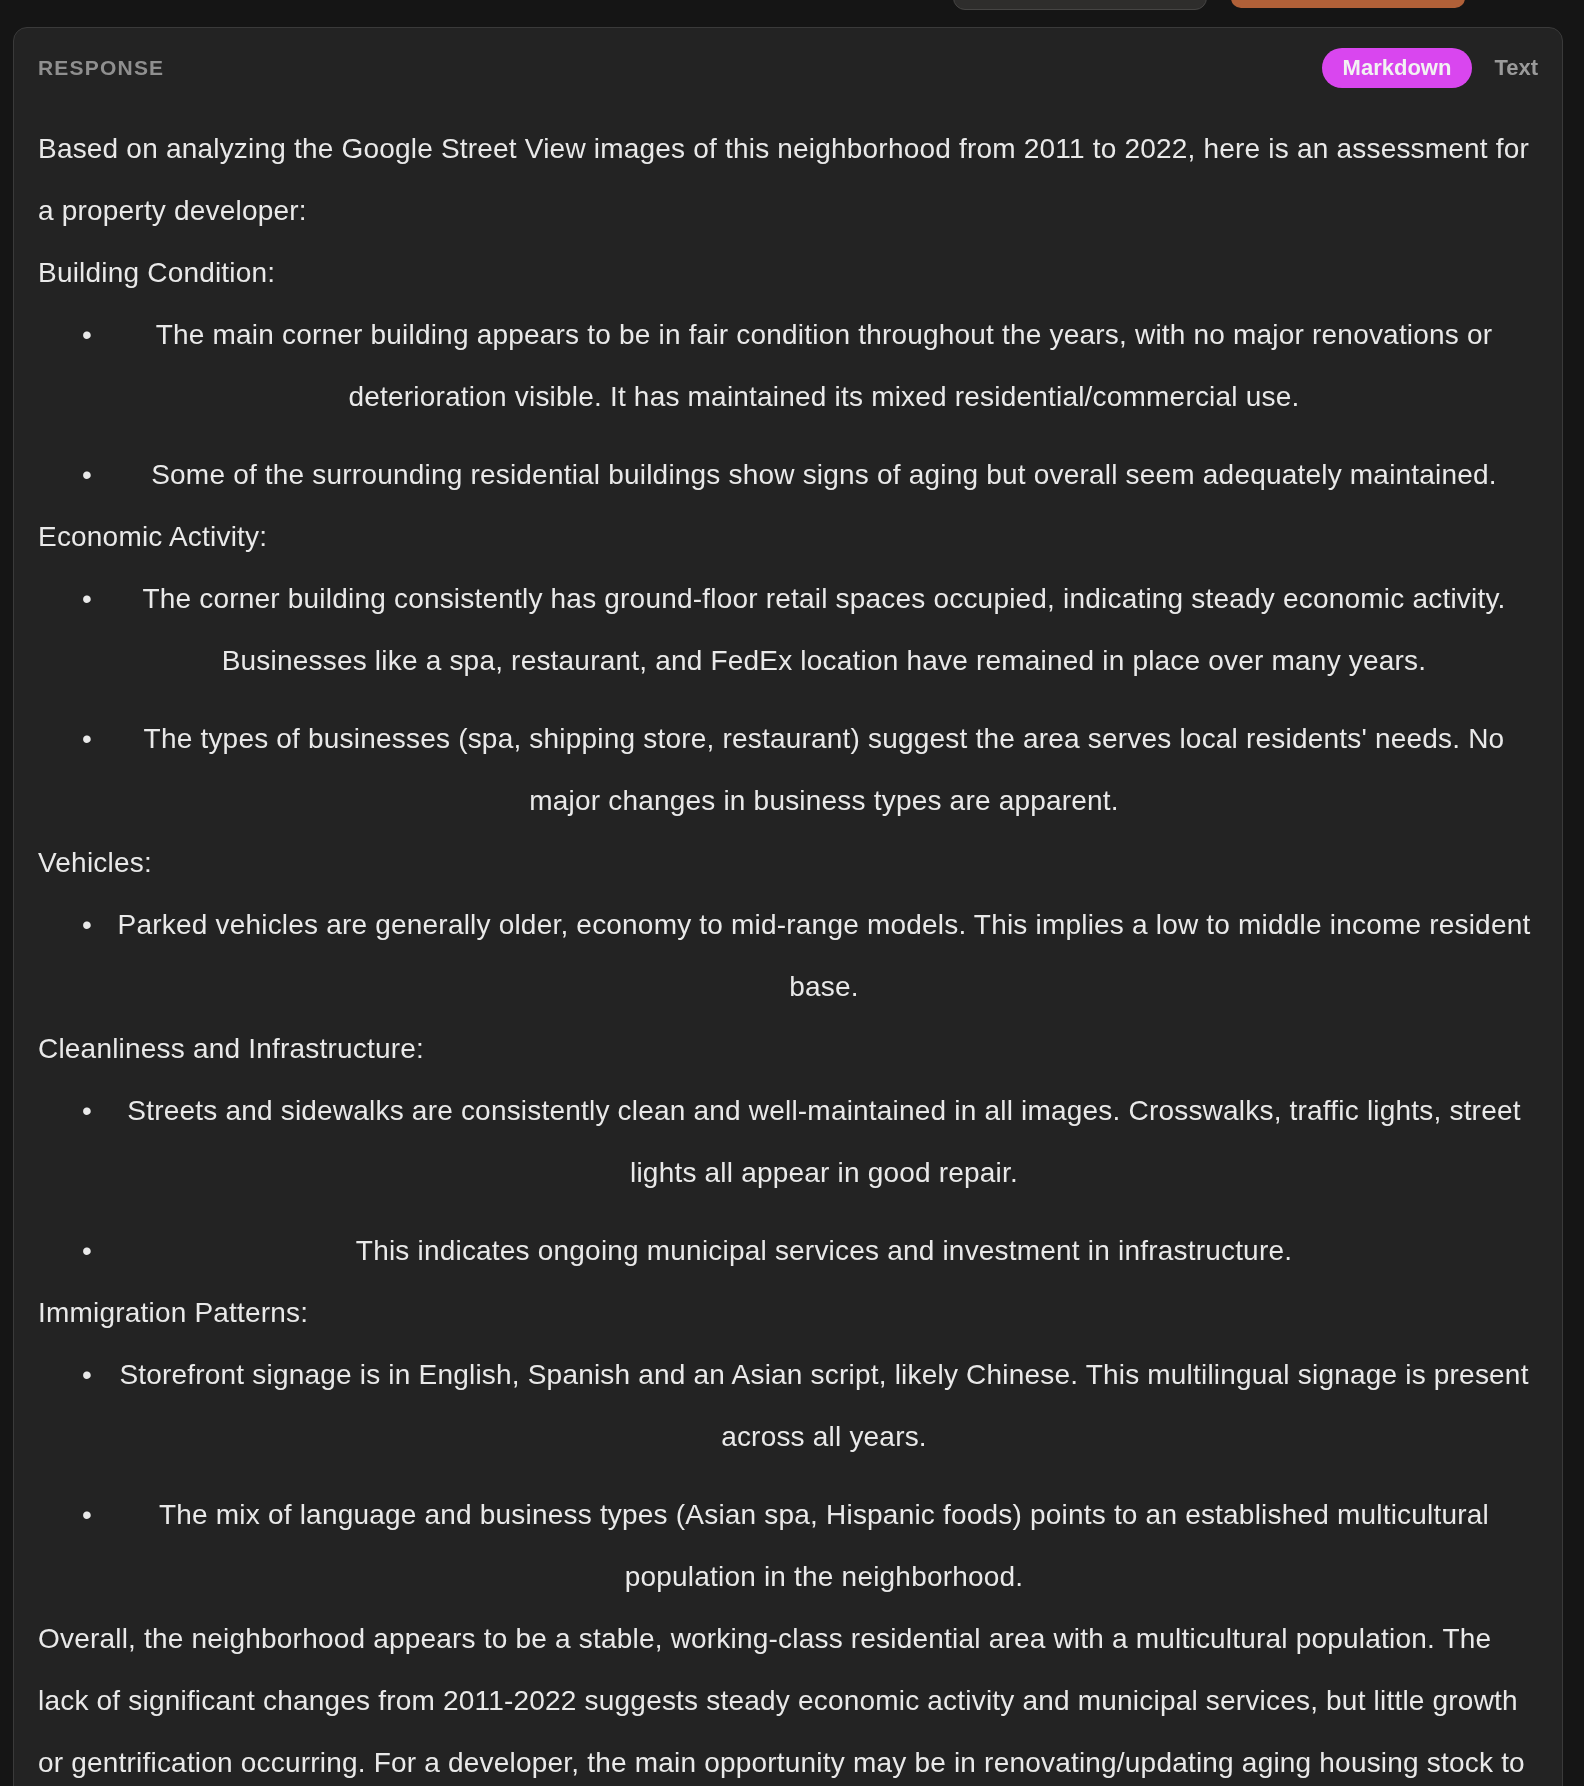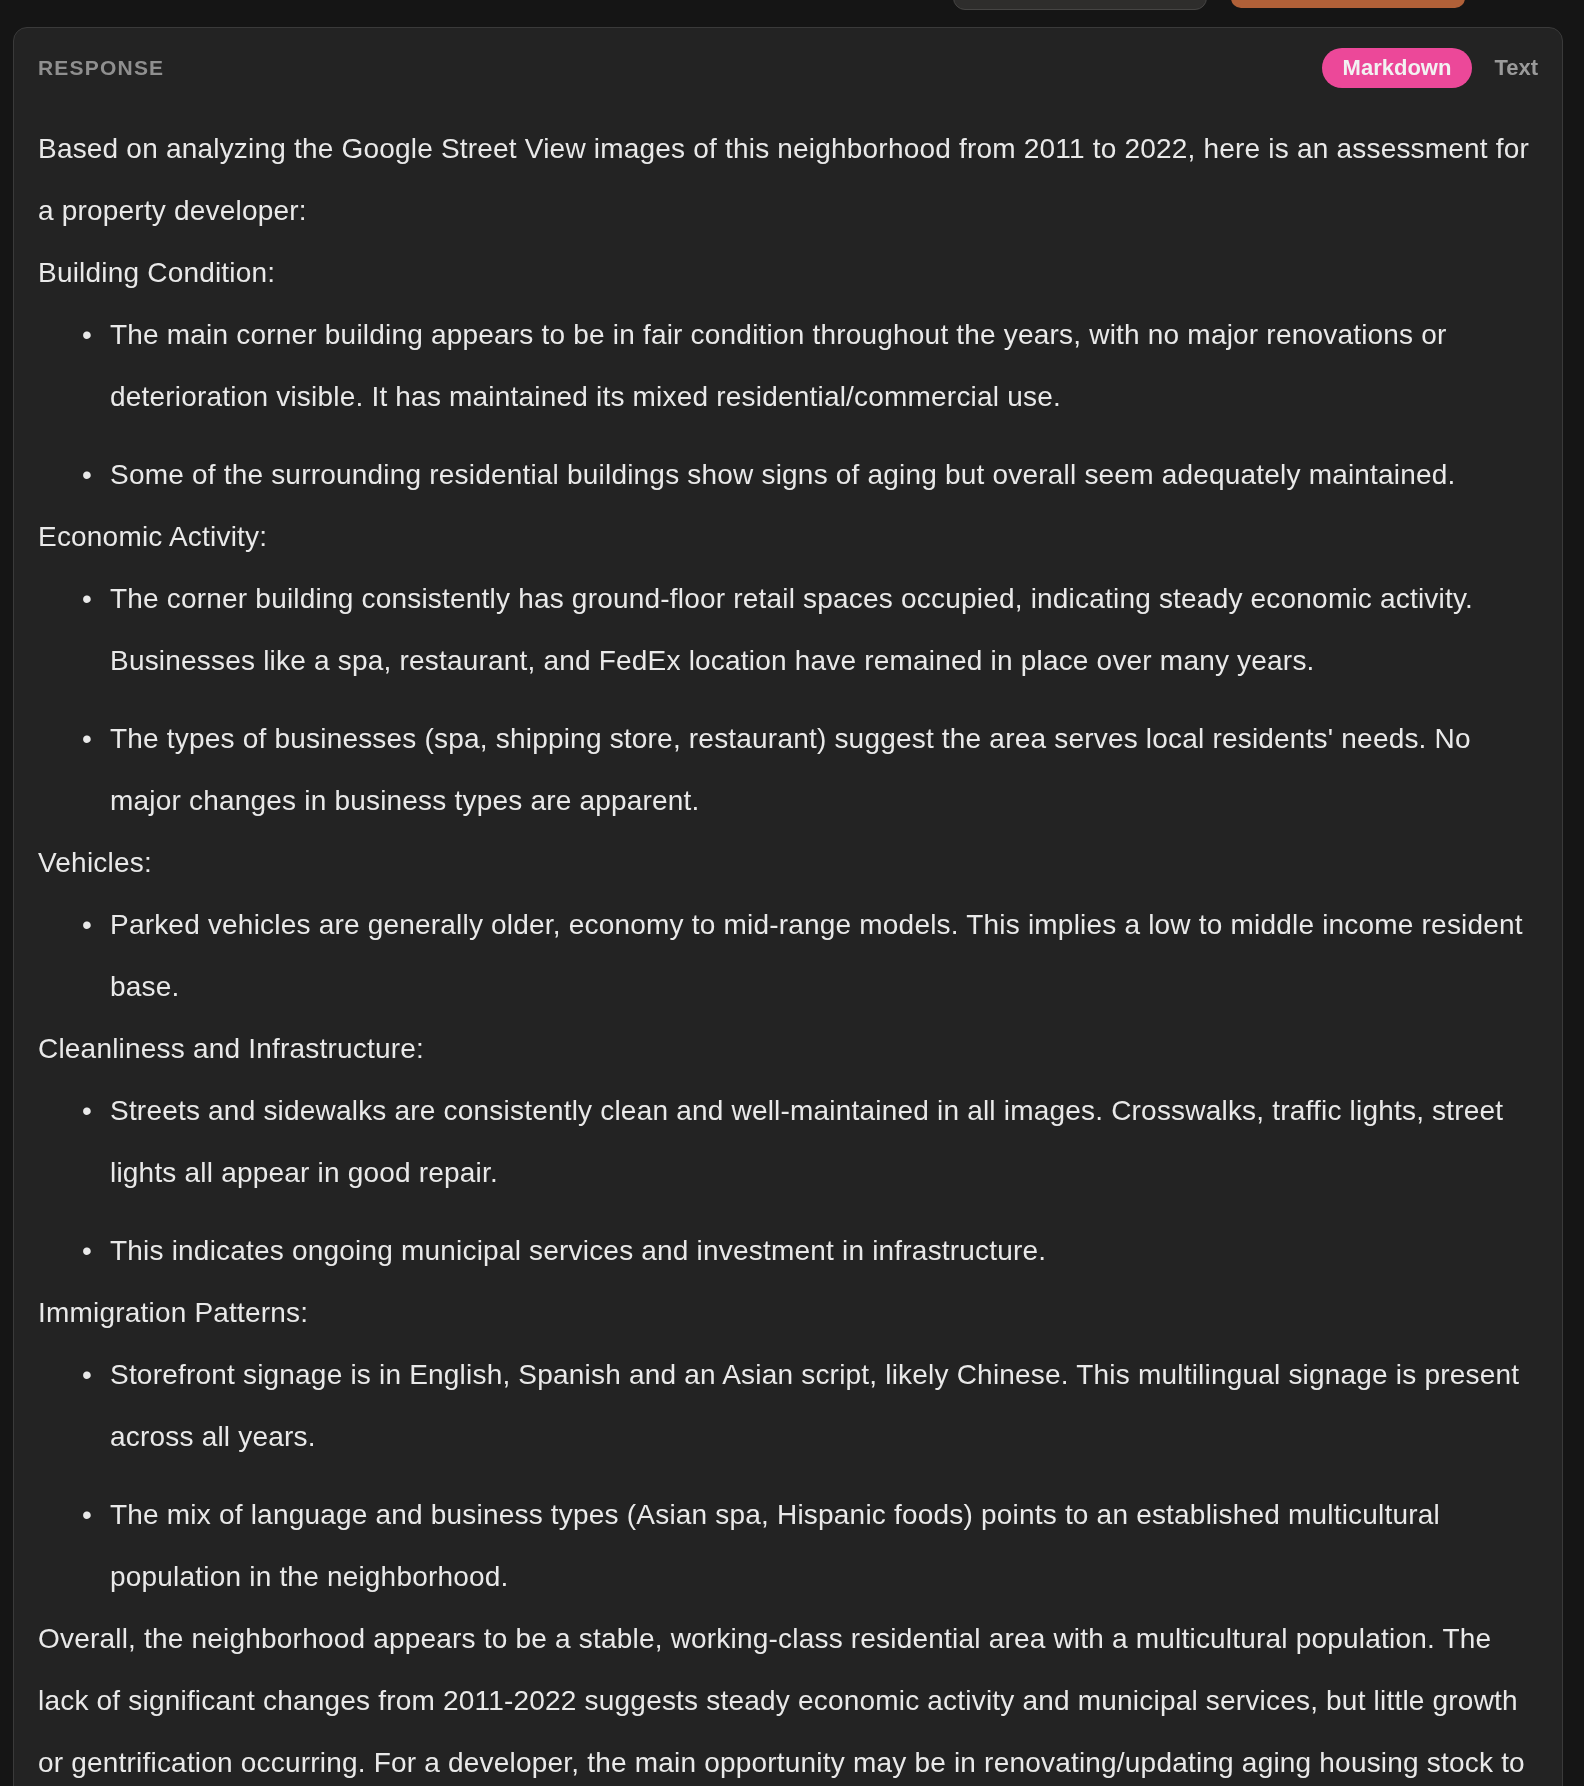--- a/index.html
+++ b/index.html
@@ -59,21 +59,21 @@
     font-size: 21px;
     font-weight: 700;
     letter-spacing: 1.2px;
     color: #8f8f8f;
   }
   .view-toggle {
     display: flex;
     align-items: center;
   }
   .toggle-pill {
-    background: #ec4899;
+    background: #d946ef;
     color: #f2f2f2;
     font-size: 22px;
     font-weight: 600;
     border-radius: 999px;
     height: 40px;
     line-height: 40px;
     padding: 0 21px;
     cursor: pointer;
   }
   .toggle-text {
@@ -97,20 +97,21 @@
   .md-heading {
     margin: 0;
   }
   ul.bullet-list {
     list-style: none;
     margin: 0;
     padding: 0 0 0 72px;
   }
   ul.bullet-list li {
     position: relative;
+    text-align: center;
   }
   ul.bullet-list li + li {
     margin-top: 16px;
   }
   ul.bullet-list li::before {
     content: "\2022";
     position: absolute;
     left: -28px;
     top: 0;
     color: #e9e9e9;

